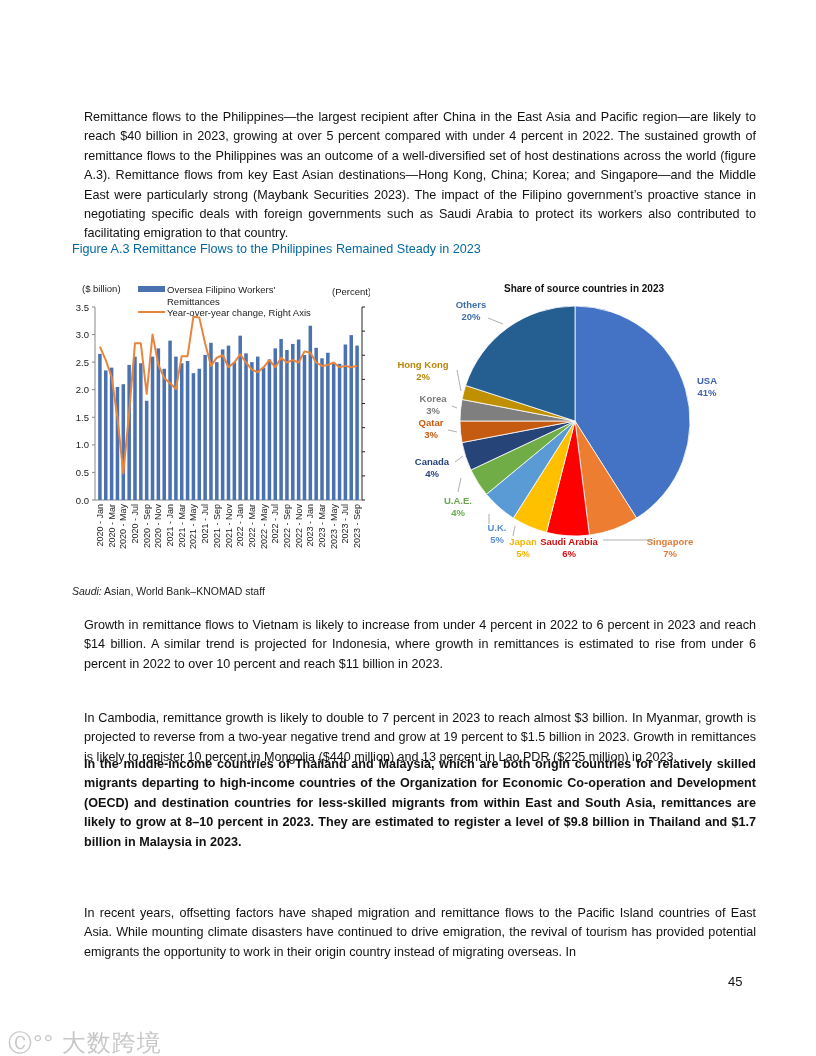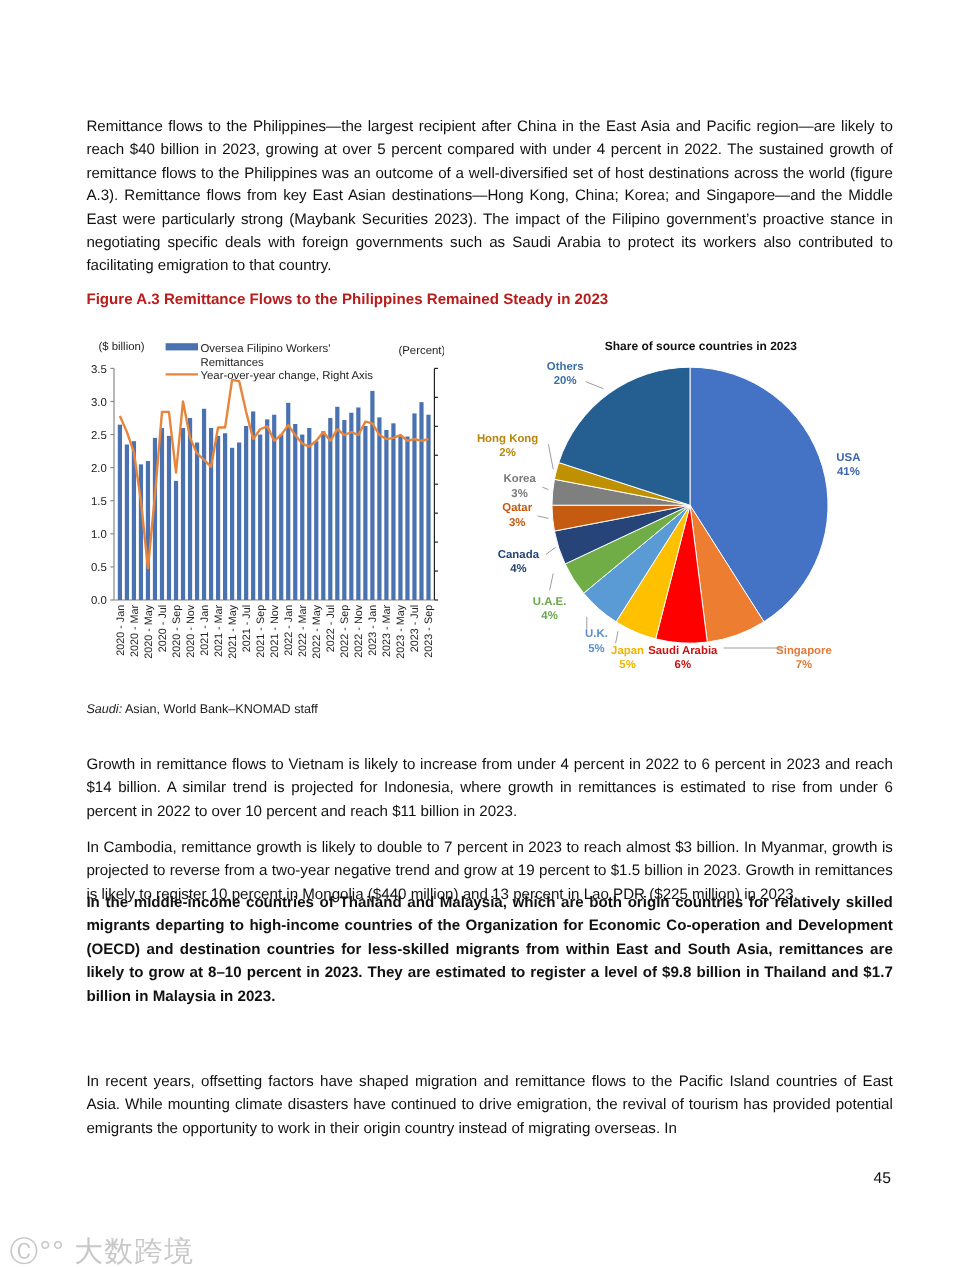--- a/index.html
+++ b/index.html
@@ -1,22 +1,22 @@
 <!DOCTYPE html>
 <html><head>
 <meta charset="utf-8">
 <style>
   html, body { margin: 0; padding: 0; background: #ffffff; }
   body { width: 816px; height: 1056px; position: relative; overflow: hidden; font-family: "Liberation Sans", sans-serif; color: #111; }
-  .para { position: absolute; left: 72px; width: 672px; font-family: "Liberation Sans", sans-serif; font-size: 12.6px; line-height: 19.4px; text-align: justify; color: #111; margin: 0; }
+  .para { position: absolute; left: 72px; width: 672px; font-family: "Liberation Sans", sans-serif; font-size: 12.6px; line-height: 19.4px; text-align: justify; color: #111; margin: 12px; }
   #p1 { top: 96px; }
-  #fig-title { position: absolute; left: 72px; top: 242px; font-weight: bold; font-size: 12.6px; color: #b91c1c; }
+  #fig-title { position: absolute; left: 72px; top: 242px; font-weight: normal; font-size: 12.6px; color: #0369a1; }
   #source { position: absolute; left: 72px; top: 585px; font-size: 10.5px; color: #222; }
   #source i { font-style: italic; }
-  #p2 { top: 628px; }
+  #p2 { top: 604px; }
   #p3 { top: 697px; }
   #p4 { top: 743px; font-weight: bold; }
   #p5 { top: 892px; }
   #page-num { position: absolute; left: 728px; top: 974px; font-size: 13px; color: #111; }
   #watermark { position: absolute; left: 8px; top: 1027px; font-size: 24px; color: #c8c8c8; letter-spacing: 1px; }
   #bar-chart { position: absolute; left: 70px; top: 280px; }
   #pie-chart { position: absolute; left: 385px; top: 278px; }
   svg text { font-family: "Liberation Sans", sans-serif; }
 </style>
 </head>

